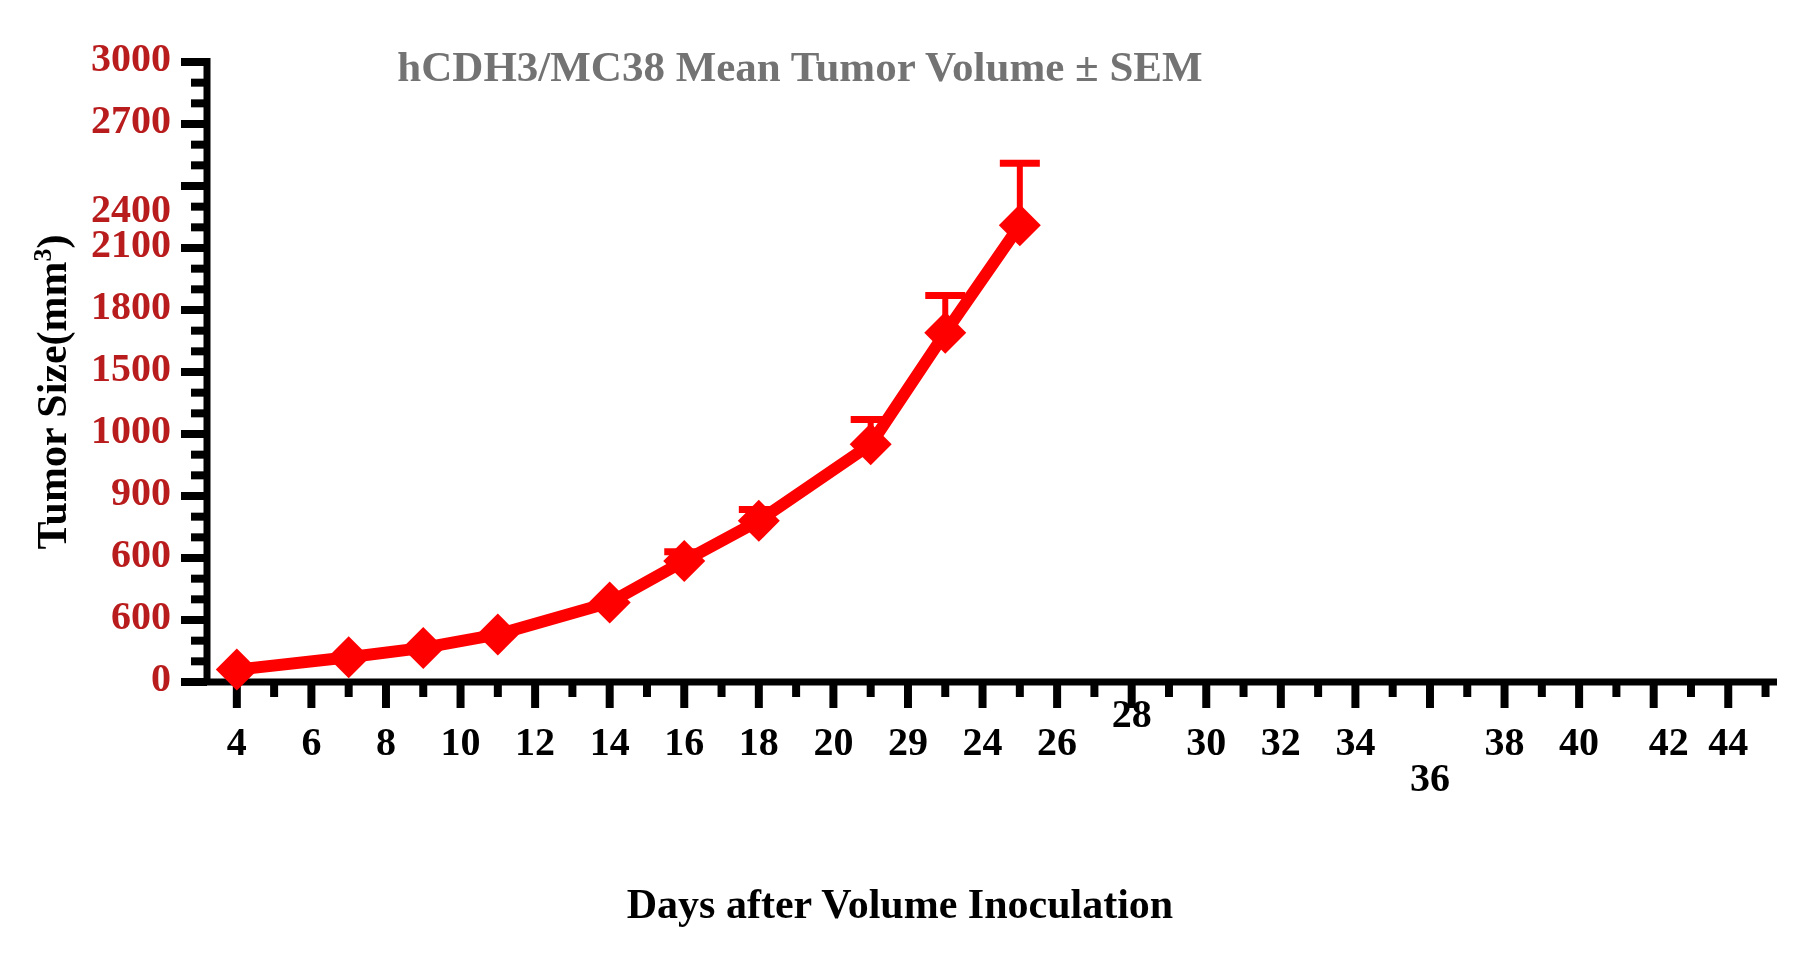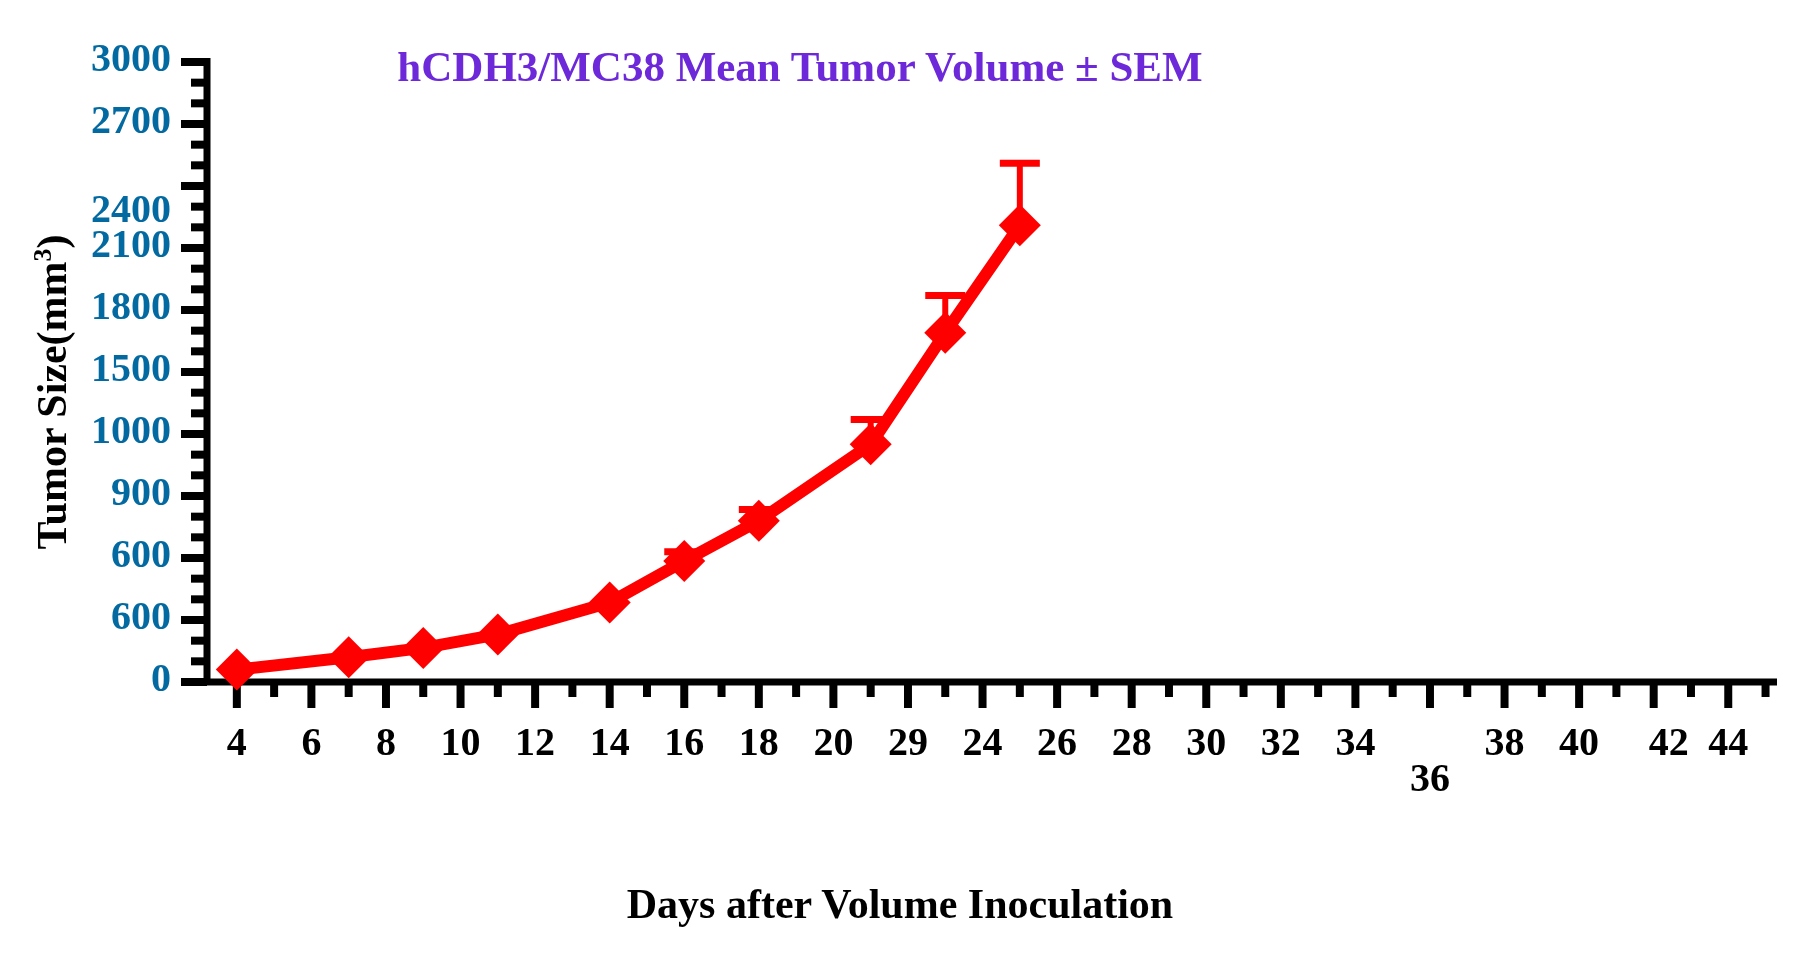--- a/index.html
+++ b/index.html
@@ -18,21 +18,21 @@
 
   
   #chart-title {
     position: absolute;
     left: 0;
     top: 42px;
     width: 1600px;
     text-align: center;
     font-size: 43px;
     font-weight: bold;
-    color: #6d28d9;
+    color: #737373;
     letter-spacing: 0px;
     white-space: nowrap;
     font-family: "Liberation Serif", "DejaVu Serif", serif;
   }
 
   
   #ylabel {
     position: absolute;
     left: -258px;
     top: 368px;
@@ -69,21 +69,21 @@
     left: 0;
     top: 0;
   }
 
   
   .ytick-label {
     position: absolute;
     text-align: right;
     font-size: 40px;
     font-weight: bold;
-    color: #0369a1;
+    color: #b91c1c;
     white-space: nowrap;
     width: 160px;
   }
 
   
   .xtick-label {
     position: absolute;
     text-align: center;
     font-size: 40px;
     font-weight: bold;
@@ -235,21 +235,21 @@
       <div class="xtick-label" style="left: 350.971px; top: 718px;">8</div>
       <div class="xtick-label" style="left: 425.543px; top: 718px;">10</div>
       <div class="xtick-label" style="left: 500.114px; top: 718px;">12</div>
       <div class="xtick-label" style="left: 574.686px; top: 718px;">14</div>
       <div class="xtick-label" style="left: 649.257px; top: 718px;">16</div>
       <div class="xtick-label" style="left: 723.829px; top: 718px;">18</div>
       <div class="xtick-label" style="left: 798.4px; top: 718px;">20</div>
       <div class="xtick-label" style="left: 872.971px; top: 718px;">29</div>
       <div class="xtick-label" style="left: 947.543px; top: 718px;">24</div>
       <div class="xtick-label" style="left: 1022.11px; top: 718px;">26</div>
-      <div class="xtick-label" style="left: 1096.69px; top: 718px;">28</div>
+      <div class="xtick-label" style="left: 1096.69px; top: 690px;">28</div>
       <div class="xtick-label" style="left: 1171.26px; top: 718px;">30</div>
       <div class="xtick-label" style="left: 1245.83px; top: 718px;">32</div>
       <div class="xtick-label" style="left: 1320.4px; top: 718px;">34</div>
       <div class="xtick-label" style="left: 1394.97px; top: 718px; margin-top: 36px;">36</div>
       <div class="xtick-label" style="left: 1469.54px; top: 718px;">38</div>
       <div class="xtick-label" style="left: 1544.11px; top: 718px;">40</div>
       <div class="xtick-label" style="left: 1618.69px; top: 718px; text-align: right;">42</div>
       <div class="xtick-label" style="left: 1693.26px; top: 718px;">44</div>
     </div>
 

